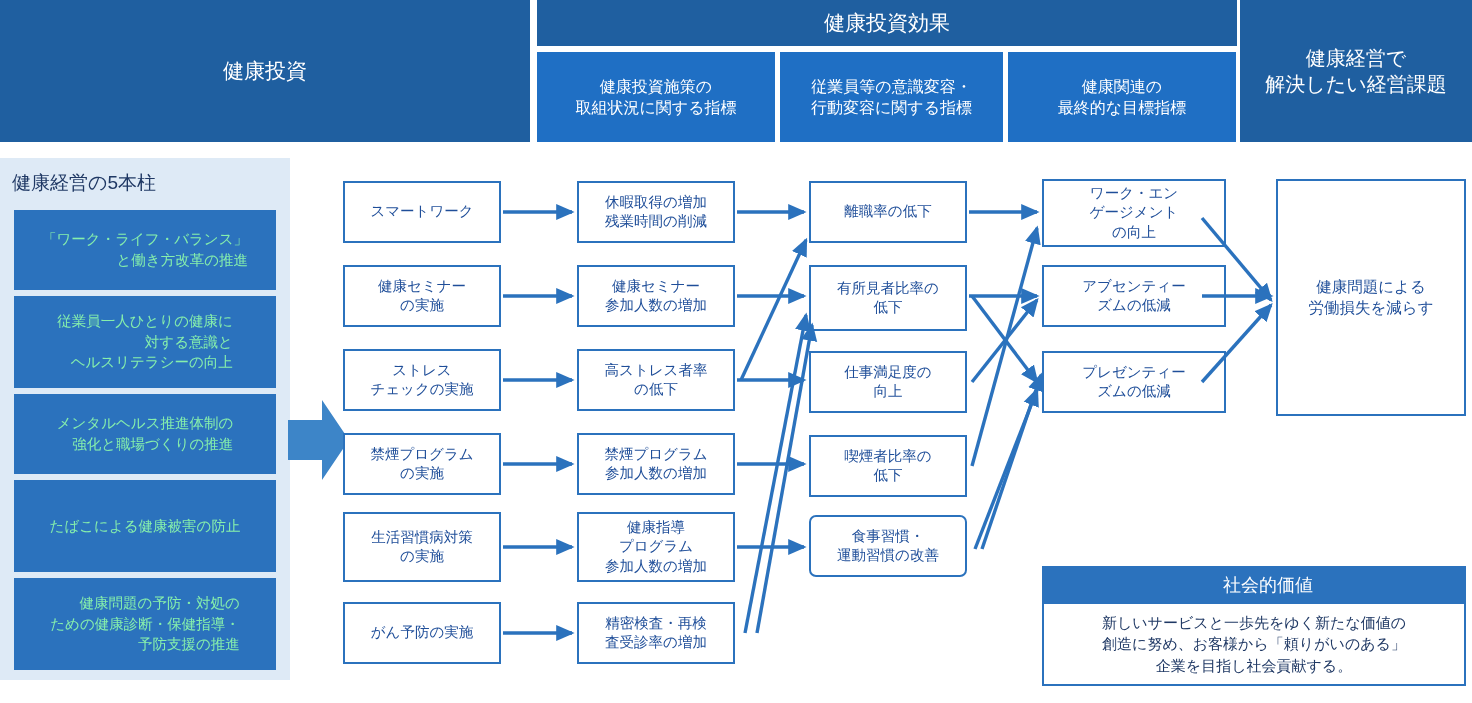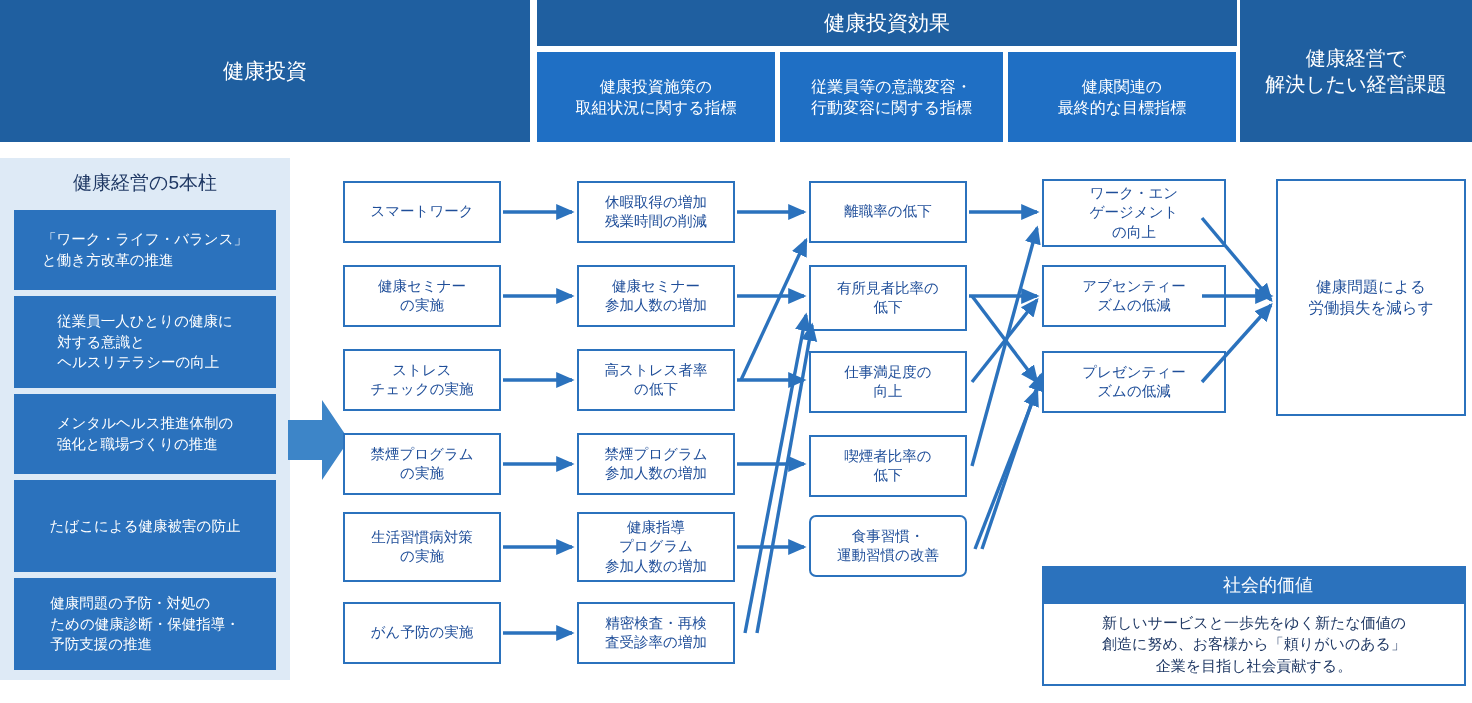--- a/index.html
+++ b/index.html
@@ -35,29 +35,29 @@
   #hdr-sub1{left:537px;top:52px;width:238px;height:90px;font-size:16px;}
   #hdr-sub2{left:780px;top:52px;width:223px;height:90px;font-size:16px;}
   #hdr-sub3{left:1008px;top:52px;width:228px;height:90px;font-size:16px;}
 
   
   #pillars{
     position:absolute;left:0;top:158px;width:290px;height:522px;
     background:#DEEAF6;box-sizing:border-box;
   }
   #pillars-title{
-    position:absolute;left:0;top:12px;width:290px;text-align:center;
-    color:#1F3864;font-size:19px;font-weight:normal;
+    position:absolute;left:0;top:12px;width:290px;
+    color:#1F3864;font-size:19px;font-weight:normal;padding-left:12px;
   }
   .pillar{
     position:absolute;left:14px;width:262px;
-    background:#2B72BD;color:#ffffff;
-    box-sizing:border-box;
-    display:flex;align-items:center;justify-content:center;
-    text-align:left;font-size:14.5px;line-height:1.42;
+    background:#2B72BD;color:#86efac;
+    box-sizing:border-box;
+    display:flex;align-items:center;justify-content:center;
+    text-align:right;font-size:14.5px;line-height:1.42;
     padding:4px 6px;
   }
   #pillar-0{top:52px;height:80px;}
   #pillar-1{top:138px;height:92px;}
   #pillar-2{top:236px;height:80px;}
   #pillar-3{top:322px;height:92px;}
   #pillar-4{top:420px;height:92px;}
 
   
   #big-arrow{position:absolute;left:288px;top:398px;width:62px;height:84px;}

